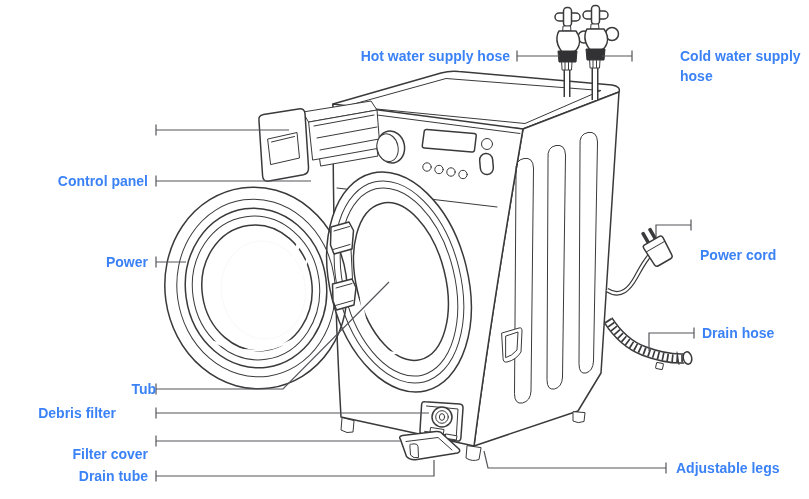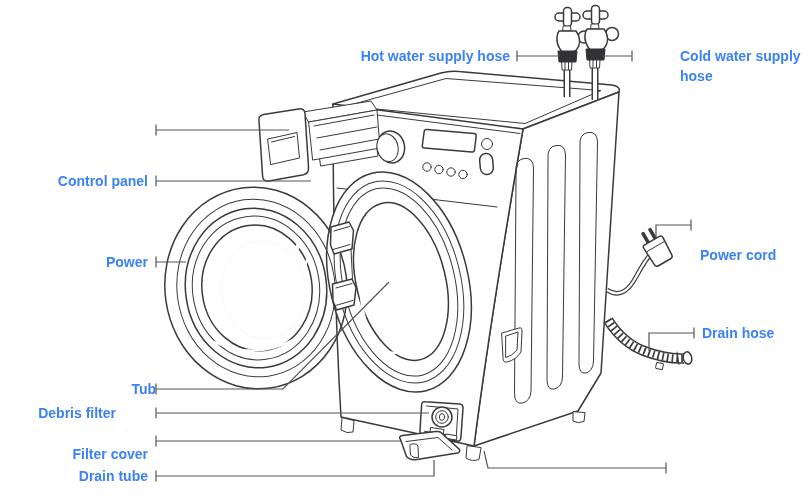--- a/index.html
+++ b/index.html
@@ -206,13 +206,14 @@
   <div class="lbl ra" style="right:693px; top:403px;">Debris filter</div>
 
   <div class="lbl ra" style="right:661px; top:431px;margin-top:35px;">Drain tube</div>
 
   <div class="lbl ra" style="right:661px; top:444px;">Filter cover</div>
 
   <div class="lbl" style="left:700px; top:215px;margin-top:30px;">Power cord</div>
 
   <div class="lbl" style="left:702px; top:323px;">Drain hose</div>
 
+  <div class="lbl" style="left:676px; top:458px;">Adjustable legs</div>
 </div>
 
 </body></html>

